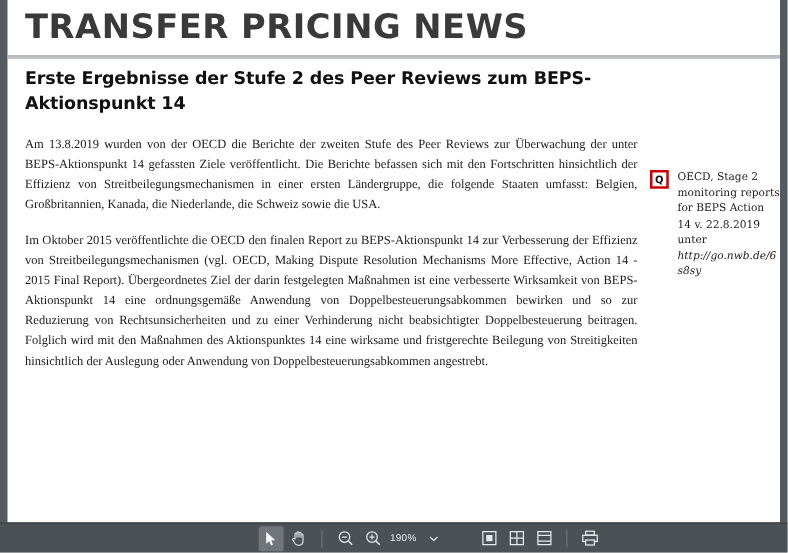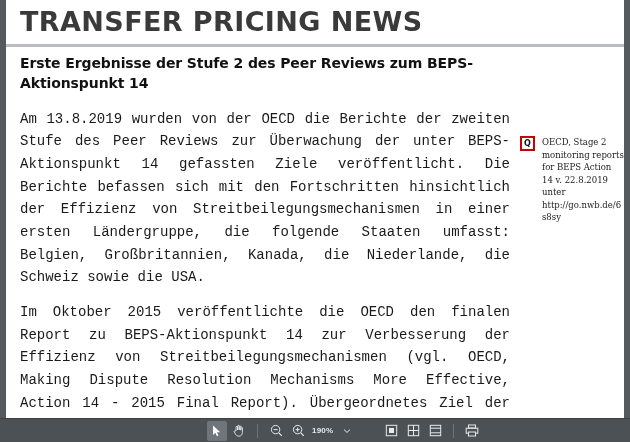--- a/index.html
+++ b/index.html
@@ -63,22 +63,22 @@
     margin: 0 0 14px 0;
     font-family: "DejaVu Sans", sans-serif;
     font-size: 14px;
     font-weight: bold;
     line-height: 1.42;
     color: #111111;
     letter-spacing: -0.1px;
   }
   p.para {
     margin: 0 0 12px 0;
-    font-family: Liberation Mono, monospace;
-    font-size: 14px;
+    font-family: Liberation Serif, serif;
+    font-size: 10px;
     line-height: 1.62;
     color: #1a1a1a;
     text-align: justify;
   }
   h2.section-head {
     margin: 4px 0 6px 0;
     font-family: "DejaVu Serif", serif;
     font-size: 11.5px;
     font-weight: bold;
     color: #111111;
@@ -116,20 +116,21 @@
     align-items: center;
     justify-content: center;
     font-family: "DejaVu Sans", sans-serif;
     font-size: 8px;
     font-weight: bold;
     color: #111111;
     line-height: 1;
   }
   .note .link {
     color: #1a1a1a;
+    font-style: italic;
   }
   .fade-bottom {
     position: absolute;
     left: 0;
     bottom: 0;
     width: 618px;
     height: 26px;
     background: linear-gradient(to bottom, rgba(255,255,255,0) 0%, rgba(255,255,255,0.92) 60%, #ffffff 100%);
     pointer-events: none;
   }
@@ -138,21 +139,20 @@
     position: absolute;
     left: 0;
     bottom: 0;
     width: 630px;
     height: 24px;
     background: #4c5155;
     display: flex;
     align-items: flex-end;
     border-top: 1px solid #3b4044;
     box-sizing: border-box;
-    font-weight: bold;
   }
   .tb-group {
     display: flex;
     align-items: center;
     height: 100%;
   }
   .tb-left { margin-left: 206px; }
   .tb-btn {
     width: 20px;
     height: 20px;

